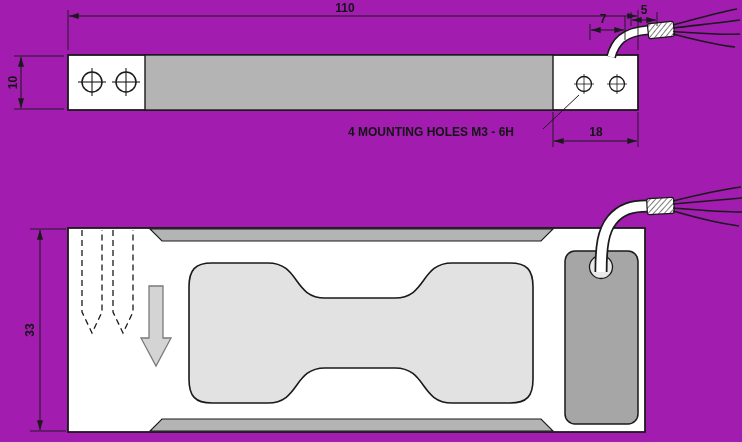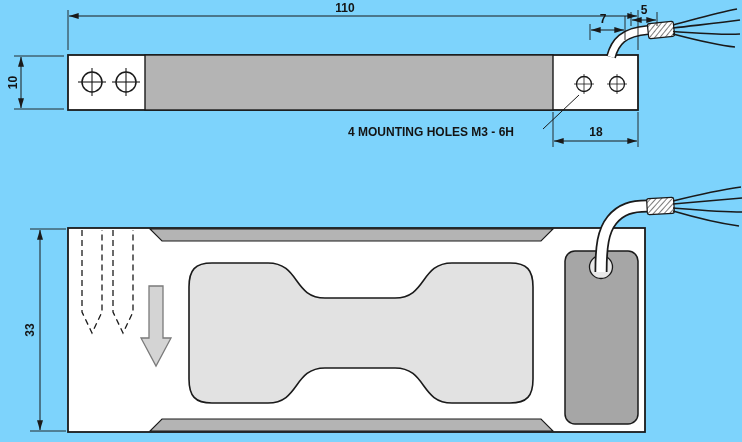--- a/index.html
+++ b/index.html
@@ -1,16 +1,16 @@
 <!DOCTYPE html>
 <html><head>
 <meta charset="utf-8">
 <style>
   html,body{margin:0;padding:0;background:#ffffff;}
-  .canvas{width:742px;height:442px;position:relative;background:#7dd3fc;overflow:hidden;}
+  .canvas{width:742px;height:442px;position:relative;background:#a21caf;overflow:hidden;}
   svg{display:block;}
   text{font-family:"Liberation Sans","DejaVu Sans",sans-serif;font-weight:bold;font-size:12px;fill:#141414;}
   .ext{stroke:#1a1a1a;stroke-width:0.9;}
   .dimline{stroke:#1a1a1a;stroke-width:1;}
   .outline{stroke:#1a1a1a;fill:none;}
   .wire{stroke:#1a1a1a;stroke-width:1.6;fill:none;}
 </style>
 </head>
 <body>
 

